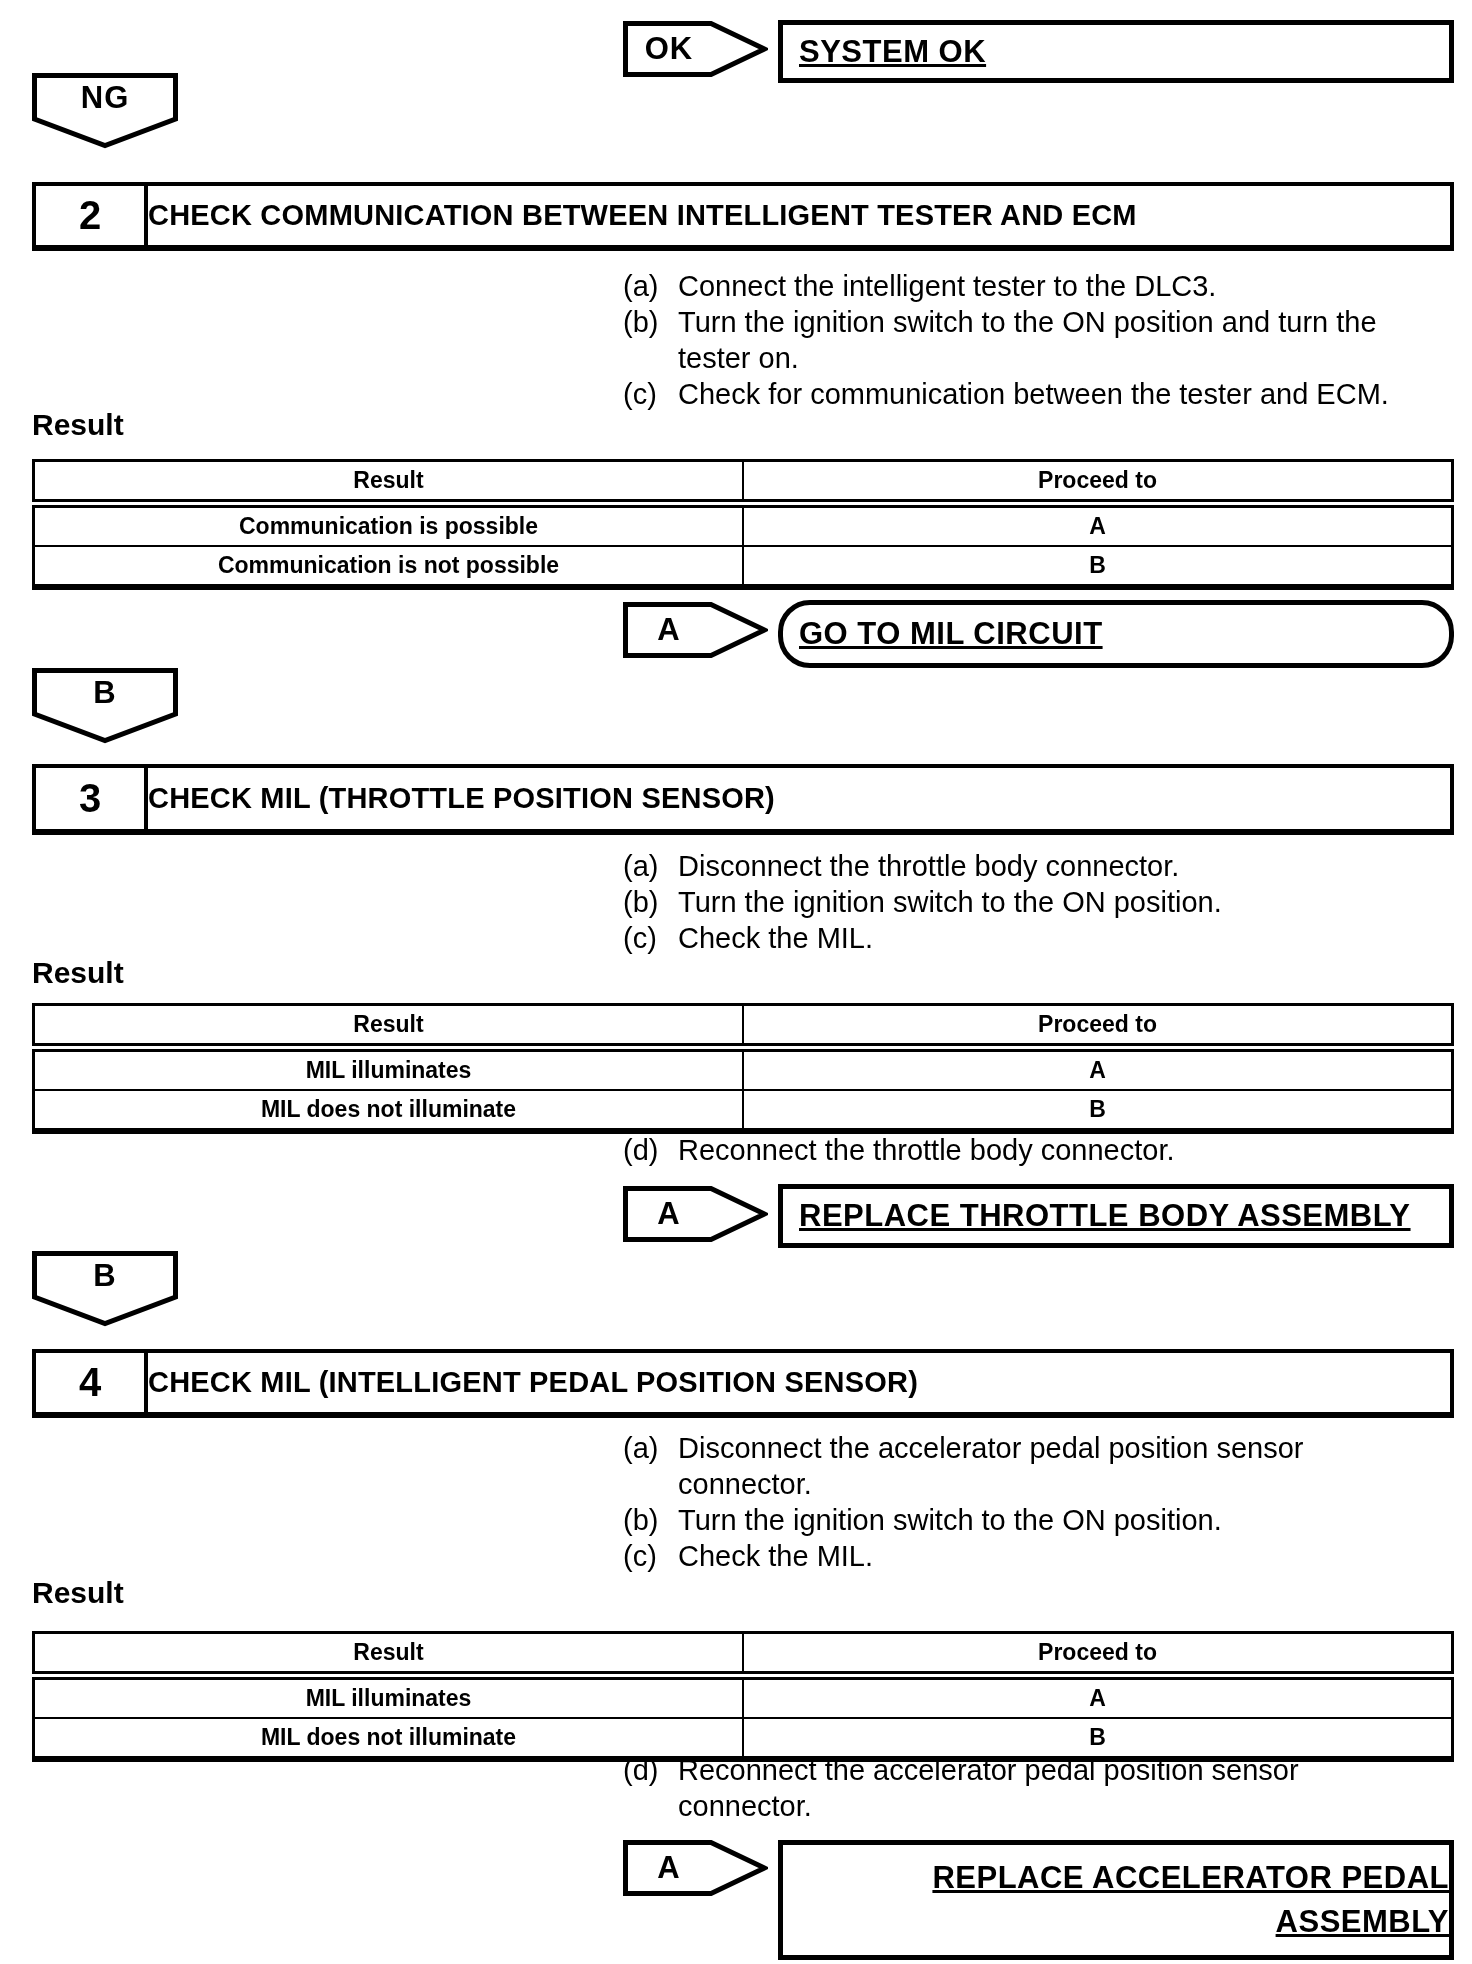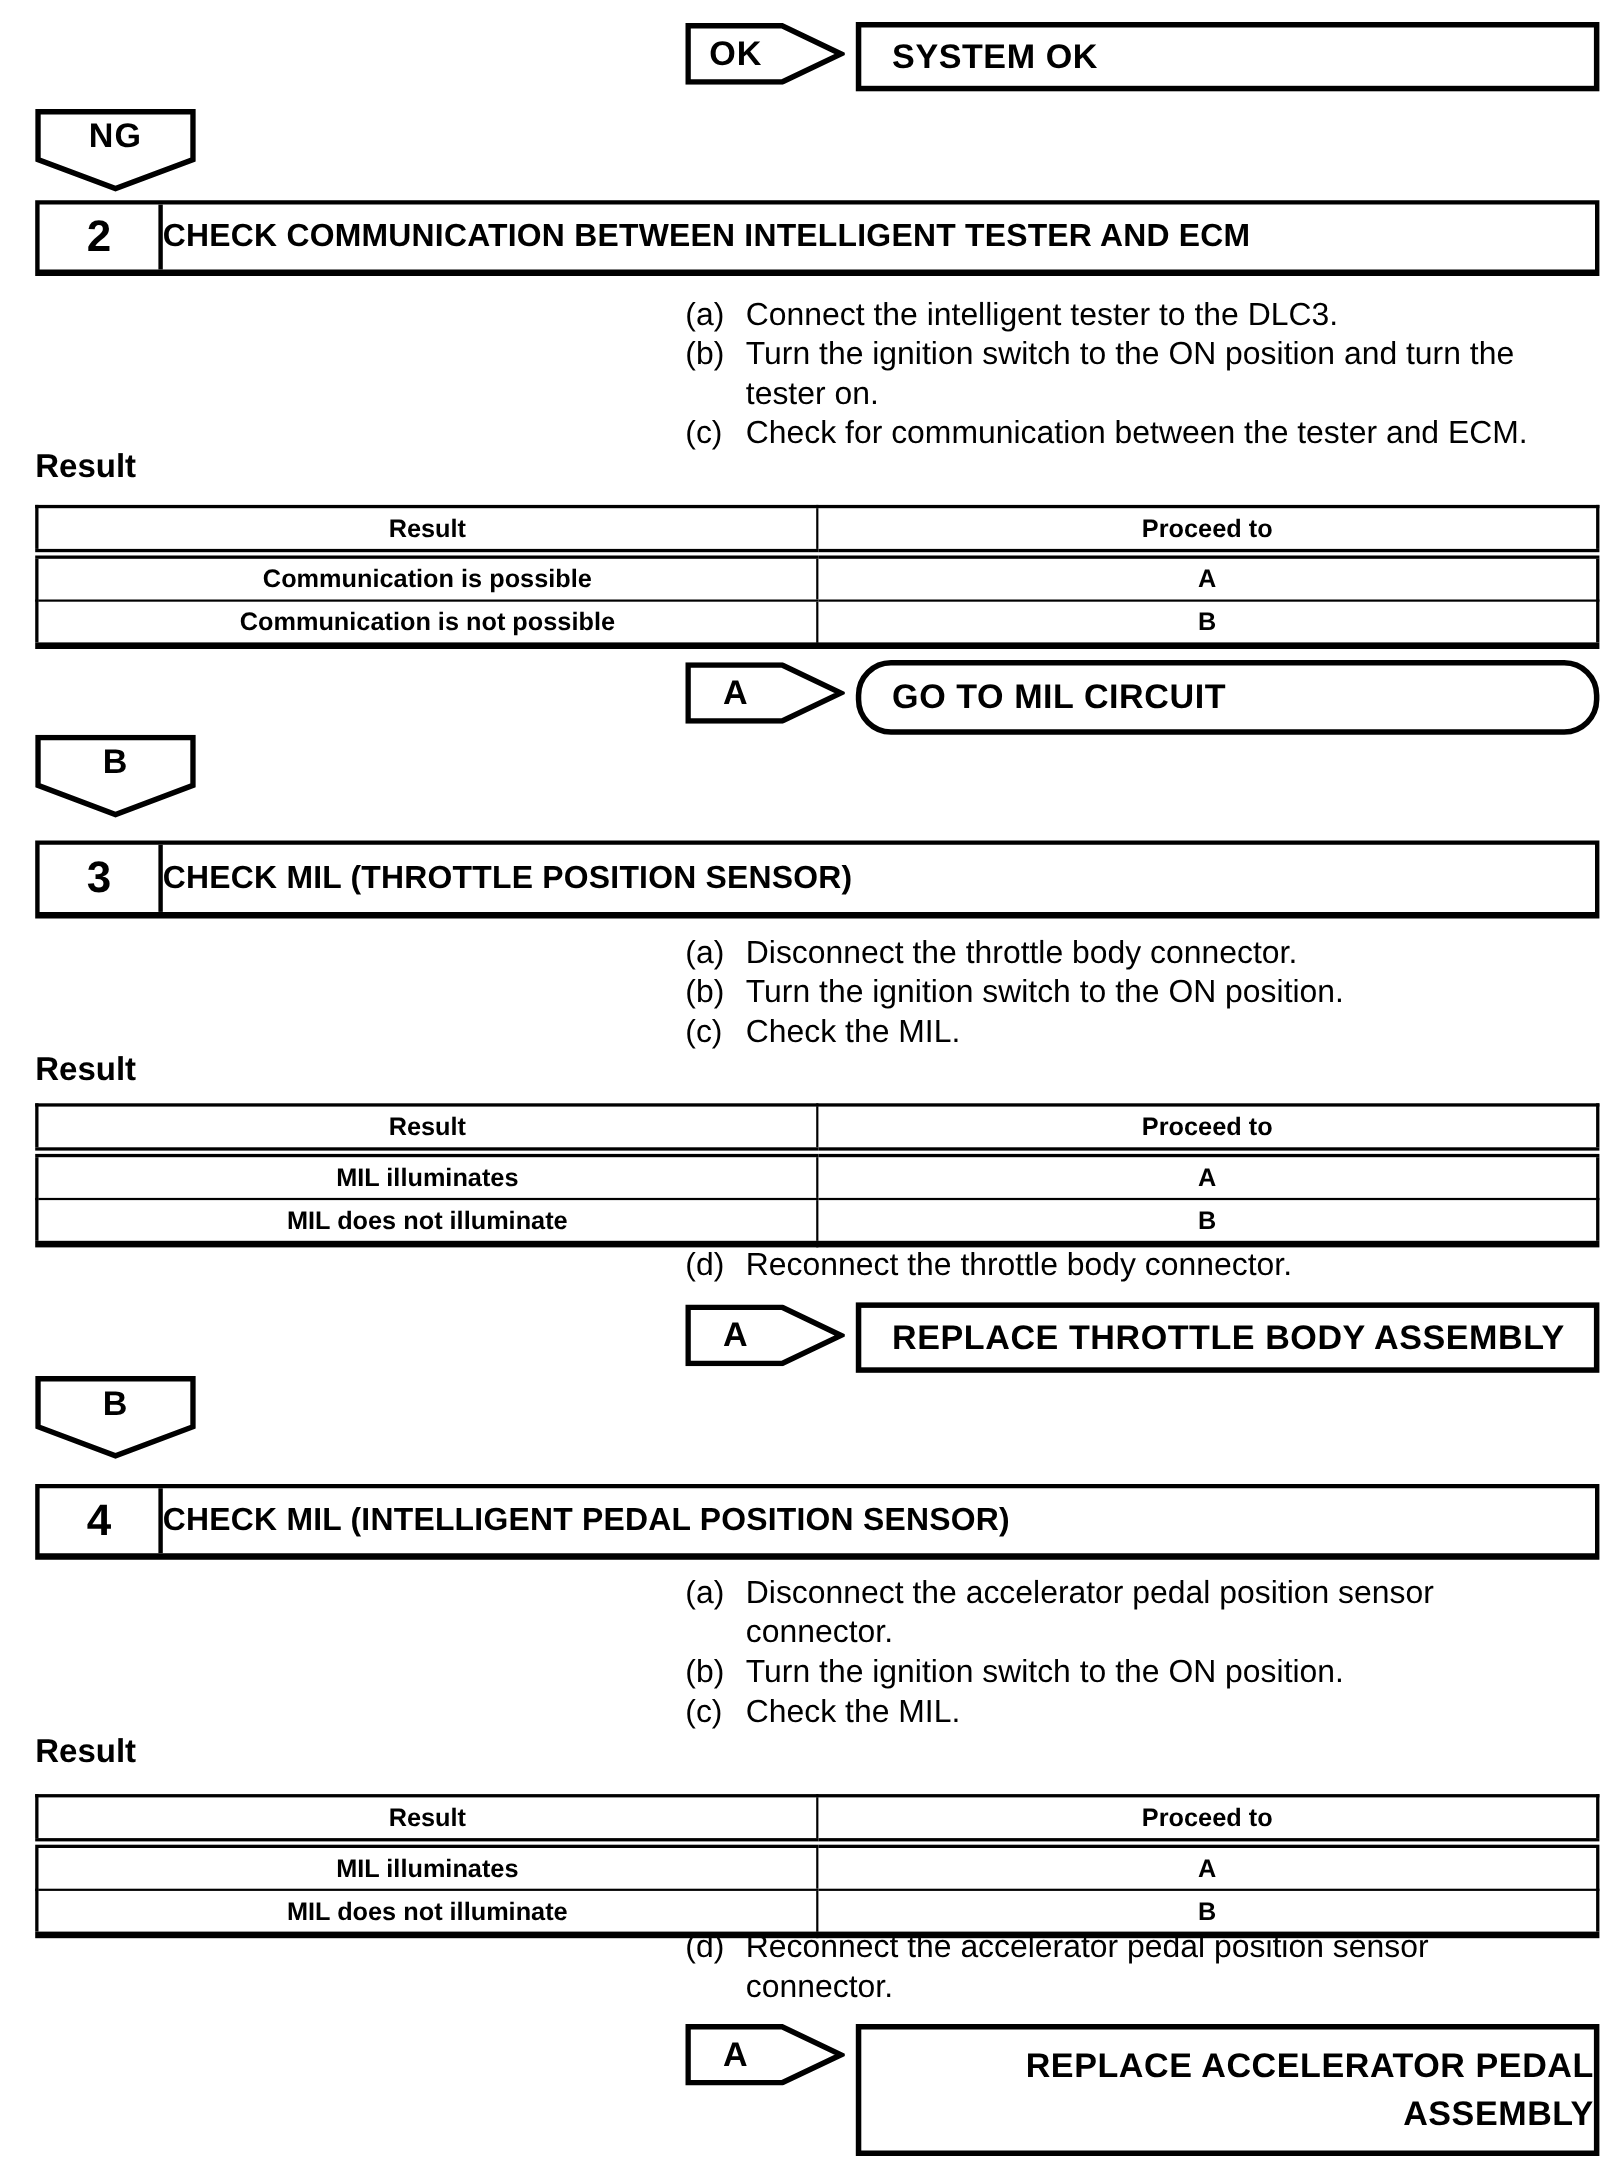--- a/index.html
+++ b/index.html
@@ -23,21 +23,21 @@
   .badge-down .lbl{
     position:absolute;left:0;top:2px;width:146px;height:46px;
     display:flex;align-items:center;justify-content:center;
     font-weight:bold;font-size:31px;letter-spacing:1px;
   }
 
   
   .term-box{
     position:absolute;left:778px;width:676px;border:5px solid #000;background:#fff;
     box-sizing:border-box;display:flex;flex-direction:column;justify-content:center;
-    padding-left:28px;font-weight:bold;font-size:31px;line-height:44px;letter-spacing:.5px;
+    padding-left:16px;font-weight:bold;font-size:31px;line-height:44px;letter-spacing:.5px;text-decoration:underline;
   }
 
   
   .step-header{
     position:absolute;left:32px;width:1422px;height:69px;
     border:4px solid #000;border-bottom-width:6px;background:#fff;
     box-sizing:border-box;display:flex;align-items:stretch;
   }
   .step-header .num{
     width:108px;border-right:4px solid #000;display:flex;align-items:center;justify-content:center;
@@ -77,21 +77,21 @@
 <div class="badge-right" style="left:623px;top:21px;">
   <svg width="145" height="56" viewBox="0 0 145 56">
     <polygon points="2.5,2.5 88,2.5 141.5,28 88,53.5 2.5,53.5" fill="#fff" stroke="#000" stroke-width="5"></polygon>
   </svg>
   <span class="lbl">OK</span>
 </div>
 <div class="term-box" style="top:20px;height:63px;">
   <span>SYSTEM OK</span>
 </div>
 
-<div class="badge-down" style="left:32px;top:99px;">
+<div class="badge-down" style="left:32px;top:73px;">
   <svg width="146" height="76" viewBox="0 0 146 76">
     <polygon points="2.5,2.5 143.5,2.5 143.5,46 73,72.5 2.5,46" fill="#fff" stroke="#000" stroke-width="5"></polygon>
   </svg>
   <span class="lbl">NG</span>
 </div>
 
 <div class="step-header" style="top:182px;">
   <div class="num">2</div>
   <div class="ttl">CHECK COMMUNICATION BETWEEN INTELLIGENT TESTER AND ECM</div>
 </div>

